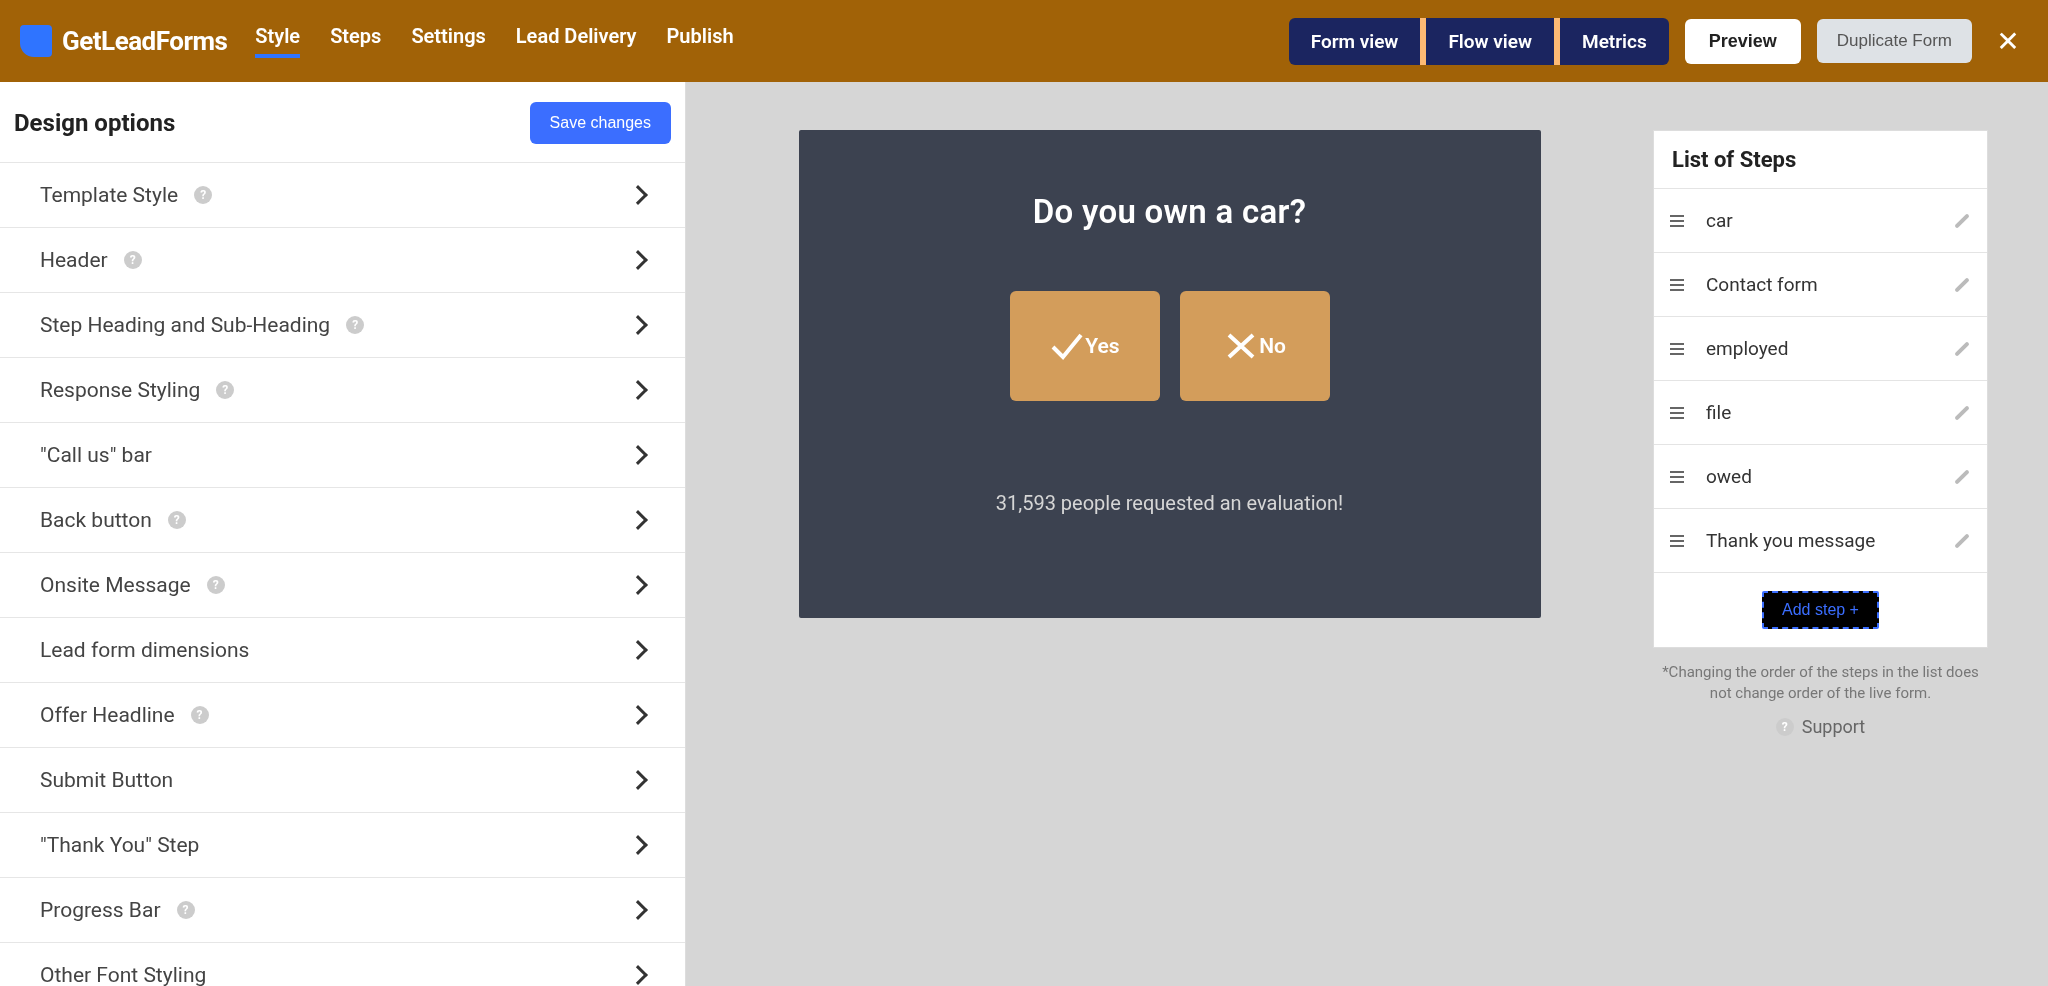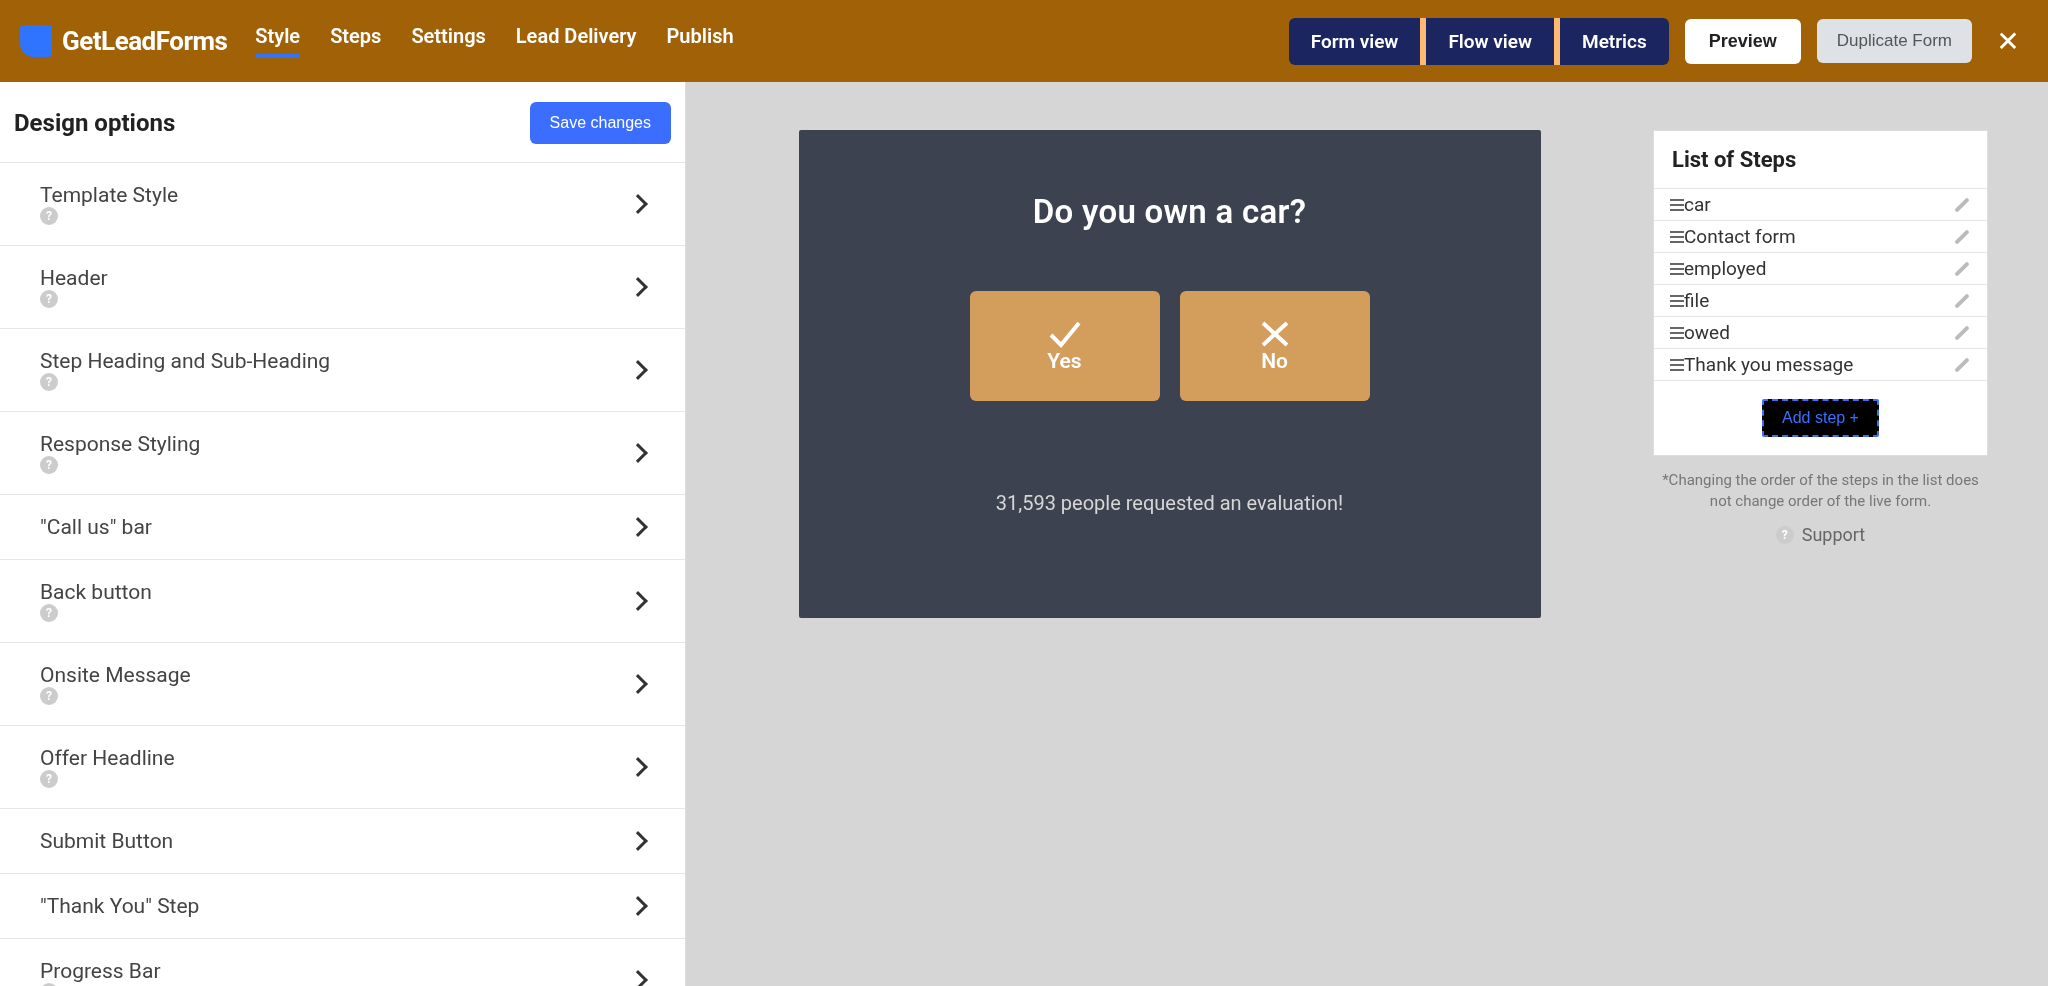--- a/index.html
+++ b/index.html
@@ -82,21 +82,21 @@
   .sidebar-title { font-size: 24px; font-weight: 700; color: #222; }
   .btn-save {
     background: #3b6eff; color: #fff; border: none; border-radius: 6px;
     padding: 12px 20px; font-size: 16px; font-weight: 500; cursor: pointer;
   }
   .option-row {
     display: flex; align-items: center; justify-content: space-between;
     padding: 20px 40px; border-top: 1px solid #e6e6e6; cursor: pointer;
   }
   .option-row:last-child { border-bottom: 1px solid #e6e6e6; }
-  .option-label { font-size: 21px; color: #444; display: flex; gap: 0; flex-direction: column; }
+  .option-label { font-size: 21px; color: #444; display: flex; align-items: center; gap: 16px; }
   .help-icon {
     width: 18px; height: 18px; border-radius: 50%; background: #ccc; color: #fff;
     font-size: 12px; display: inline-flex; align-items: center; justify-content: center;
     font-weight: 700;
   }
   .chevron {
     width: 14px; height: 14px; border-right: 3px solid #333; border-bottom: 3px solid #333;
     transform: rotate(-45deg);
   }
 
@@ -105,37 +105,38 @@
     flex: 1; display: flex; justify-content: center; padding-top: 48px;
   }
   .form-preview {
     width: 742px; height: 488px; background: #3c4250; border-radius: 2px;
     display: flex; flex-direction: column; align-items: center; padding-top: 62px;
     color: #fff;
   }
   .form-question { font-size: 33px; font-weight: 600; margin-bottom: 60px; letter-spacing: 0.3px; }
   .answers { display: flex; gap: 20px; margin-bottom: 90px; }
   .answer-btn {
-    width: 190px; height: 110px; background: #d39d5b; border-radius: 6px;
-    display: flex; flex-direction: column; align-items: center; justify-content: center;
+    width: 150px; height: 110px; background: #d39d5b; border-radius: 6px;
+    display: flex; flex-direction: row; align-items: center; justify-content: center;
     cursor: pointer; color: #fff;
   }
   .answer-label { font-size: 21px; font-weight: 600; }
   .social-proof { font-size: 20px; color: #d6d6d6; }
 
   
   .right-panel {
     width: 335px; margin: 48px 60px 0 0;
   }
   .steps-card {
     background: #fff; border: 1px solid #ddd;
   }
   .steps-title { font-size: 22px; font-weight: 700; padding: 16px 18px; color: #222; }
   .step-row {
-    display: flex; align-items: center; padding: 4px 16px; border-top: 1px solid #e4e4e4;
+    display: flex; align-items: center; padding: 20px 16px; border-top: 1px solid #e4e4e4;
+    gap: 22px;
   }
   .drag-handle {
     display: flex; flex-direction: column; gap: 3px; cursor: grab;
   }
   .drag-handle span { width: 14px; height: 2px; background: #666; display: block; }
   .step-name { font-size: 19px; color: #333; flex: 1; }
   .edit-icon {
     width: 20px; height: 20px; position: relative;
   }
   .edit-icon::before {
@@ -231,20 +232,26 @@
           <div class="option-label">
             <span>Back button</span>
             <span class="help-icon">?</span>
           </div>
           <div class="chevron"></div>
         </div>
         <div class="option-row">
           <div class="option-label">
             <span>Onsite Message</span>
             <span class="help-icon">?</span>
+          </div>
+          <div class="chevron"></div>
+        </div>
+        <div class="option-row">
+          <div class="option-label">
+            <span>Lead form dimensions</span>
           </div>
           <div class="chevron"></div>
         </div>
         <div class="option-row">
           <div class="option-label">
             <span>Offer Headline</span>
             <span class="help-icon">?</span>
           </div>
           <div class="chevron"></div>
         </div>

